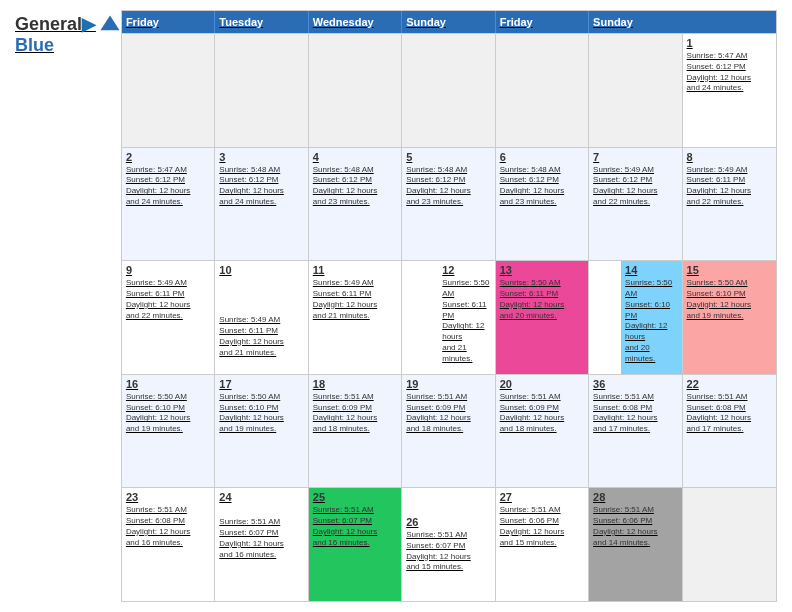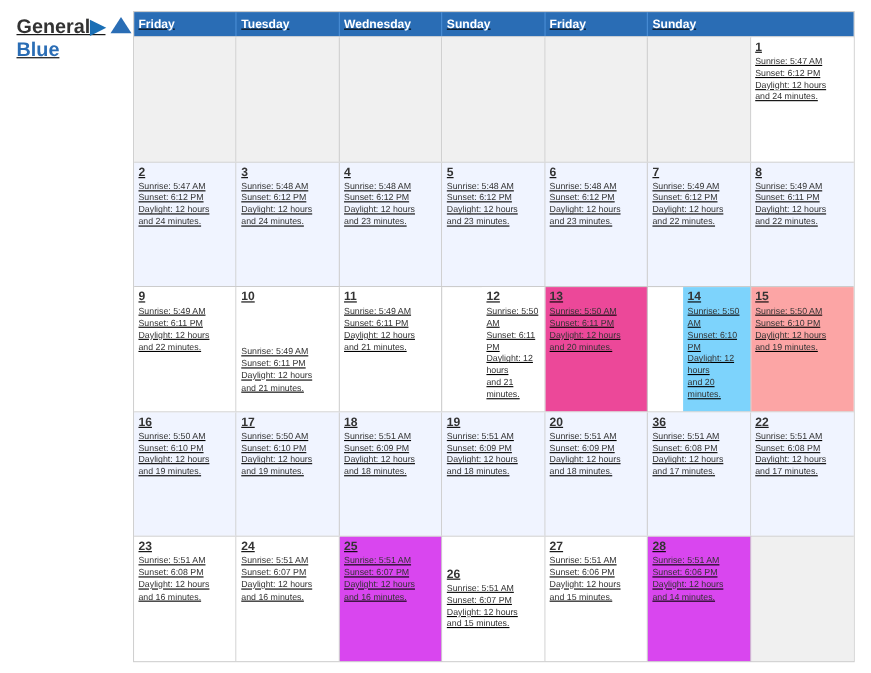--- a/index.html
+++ b/index.html
@@ -314,49 +314,49 @@
           </div>
         </div>
         <div class="cal-row">
           <div class="cal-cell" style="background: rgb(255, 255, 255);">
             <div class="day-num">23</div>
             <div class="cell-text" style="white-space: pre-line;">Sunrise: 5:51 AM
 Sunset: 6:08 PM
 Daylight: 12 hours
 and 16 minutes.</div>
           </div>
-          <div class="cal-cell" style="background: rgb(255, 255, 255);">
+          <div class="cal-cell" style="background: rgb(255, 255, 255); gap: 12px;">
             <div class="day-num">24</div>
             <div class="cell-text" style="white-space: pre-line;">Sunrise: 5:51 AM
 Sunset: 6:07 PM
 Daylight: 12 hours
 and 16 minutes.</div>
           </div>
-          <div class="cal-cell" style="background: #d946ef;">
+          <div class="cal-cell" style="background: #22c55e;">
             <div class="day-num">25</div>
             <div class="cell-text" style="white-space: pre-line;">Sunrise: 5:51 AM
 Sunset: 6:07 PM
 Daylight: 12 hours
 and 16 minutes.</div>
           </div>
           <div class="cal-cell" style="background: rgb(255, 255, 255); justify-content: center;">
             <div class="day-num">26</div>
             <div class="cell-text" style="white-space: pre-line;">Sunrise: 5:51 AM
 Sunset: 6:07 PM
 Daylight: 12 hours
 and 15 minutes.</div>
           </div>
           <div class="cal-cell" style="background: rgb(255, 255, 255);">
             <div class="day-num">27</div>
             <div class="cell-text" style="white-space: pre-line;">Sunrise: 5:51 AM
 Sunset: 6:06 PM
 Daylight: 12 hours
 and 15 minutes.</div>
           </div>
-          <div class="cal-cell" style="background: #d946ef;">
+          <div class="cal-cell" style="background: #a3a3a3;">
             <div class="day-num">28</div>
             <div class="cell-text" style="white-space: pre-line;">Sunrise: 5:51 AM
 Sunset: 6:06 PM
 Daylight: 12 hours
 and 14 minutes.</div>
           </div>
           <div class="cal-cell empty" style="background: rgb(240, 240, 240);"></div>
         </div>
       </div>
   </div>

